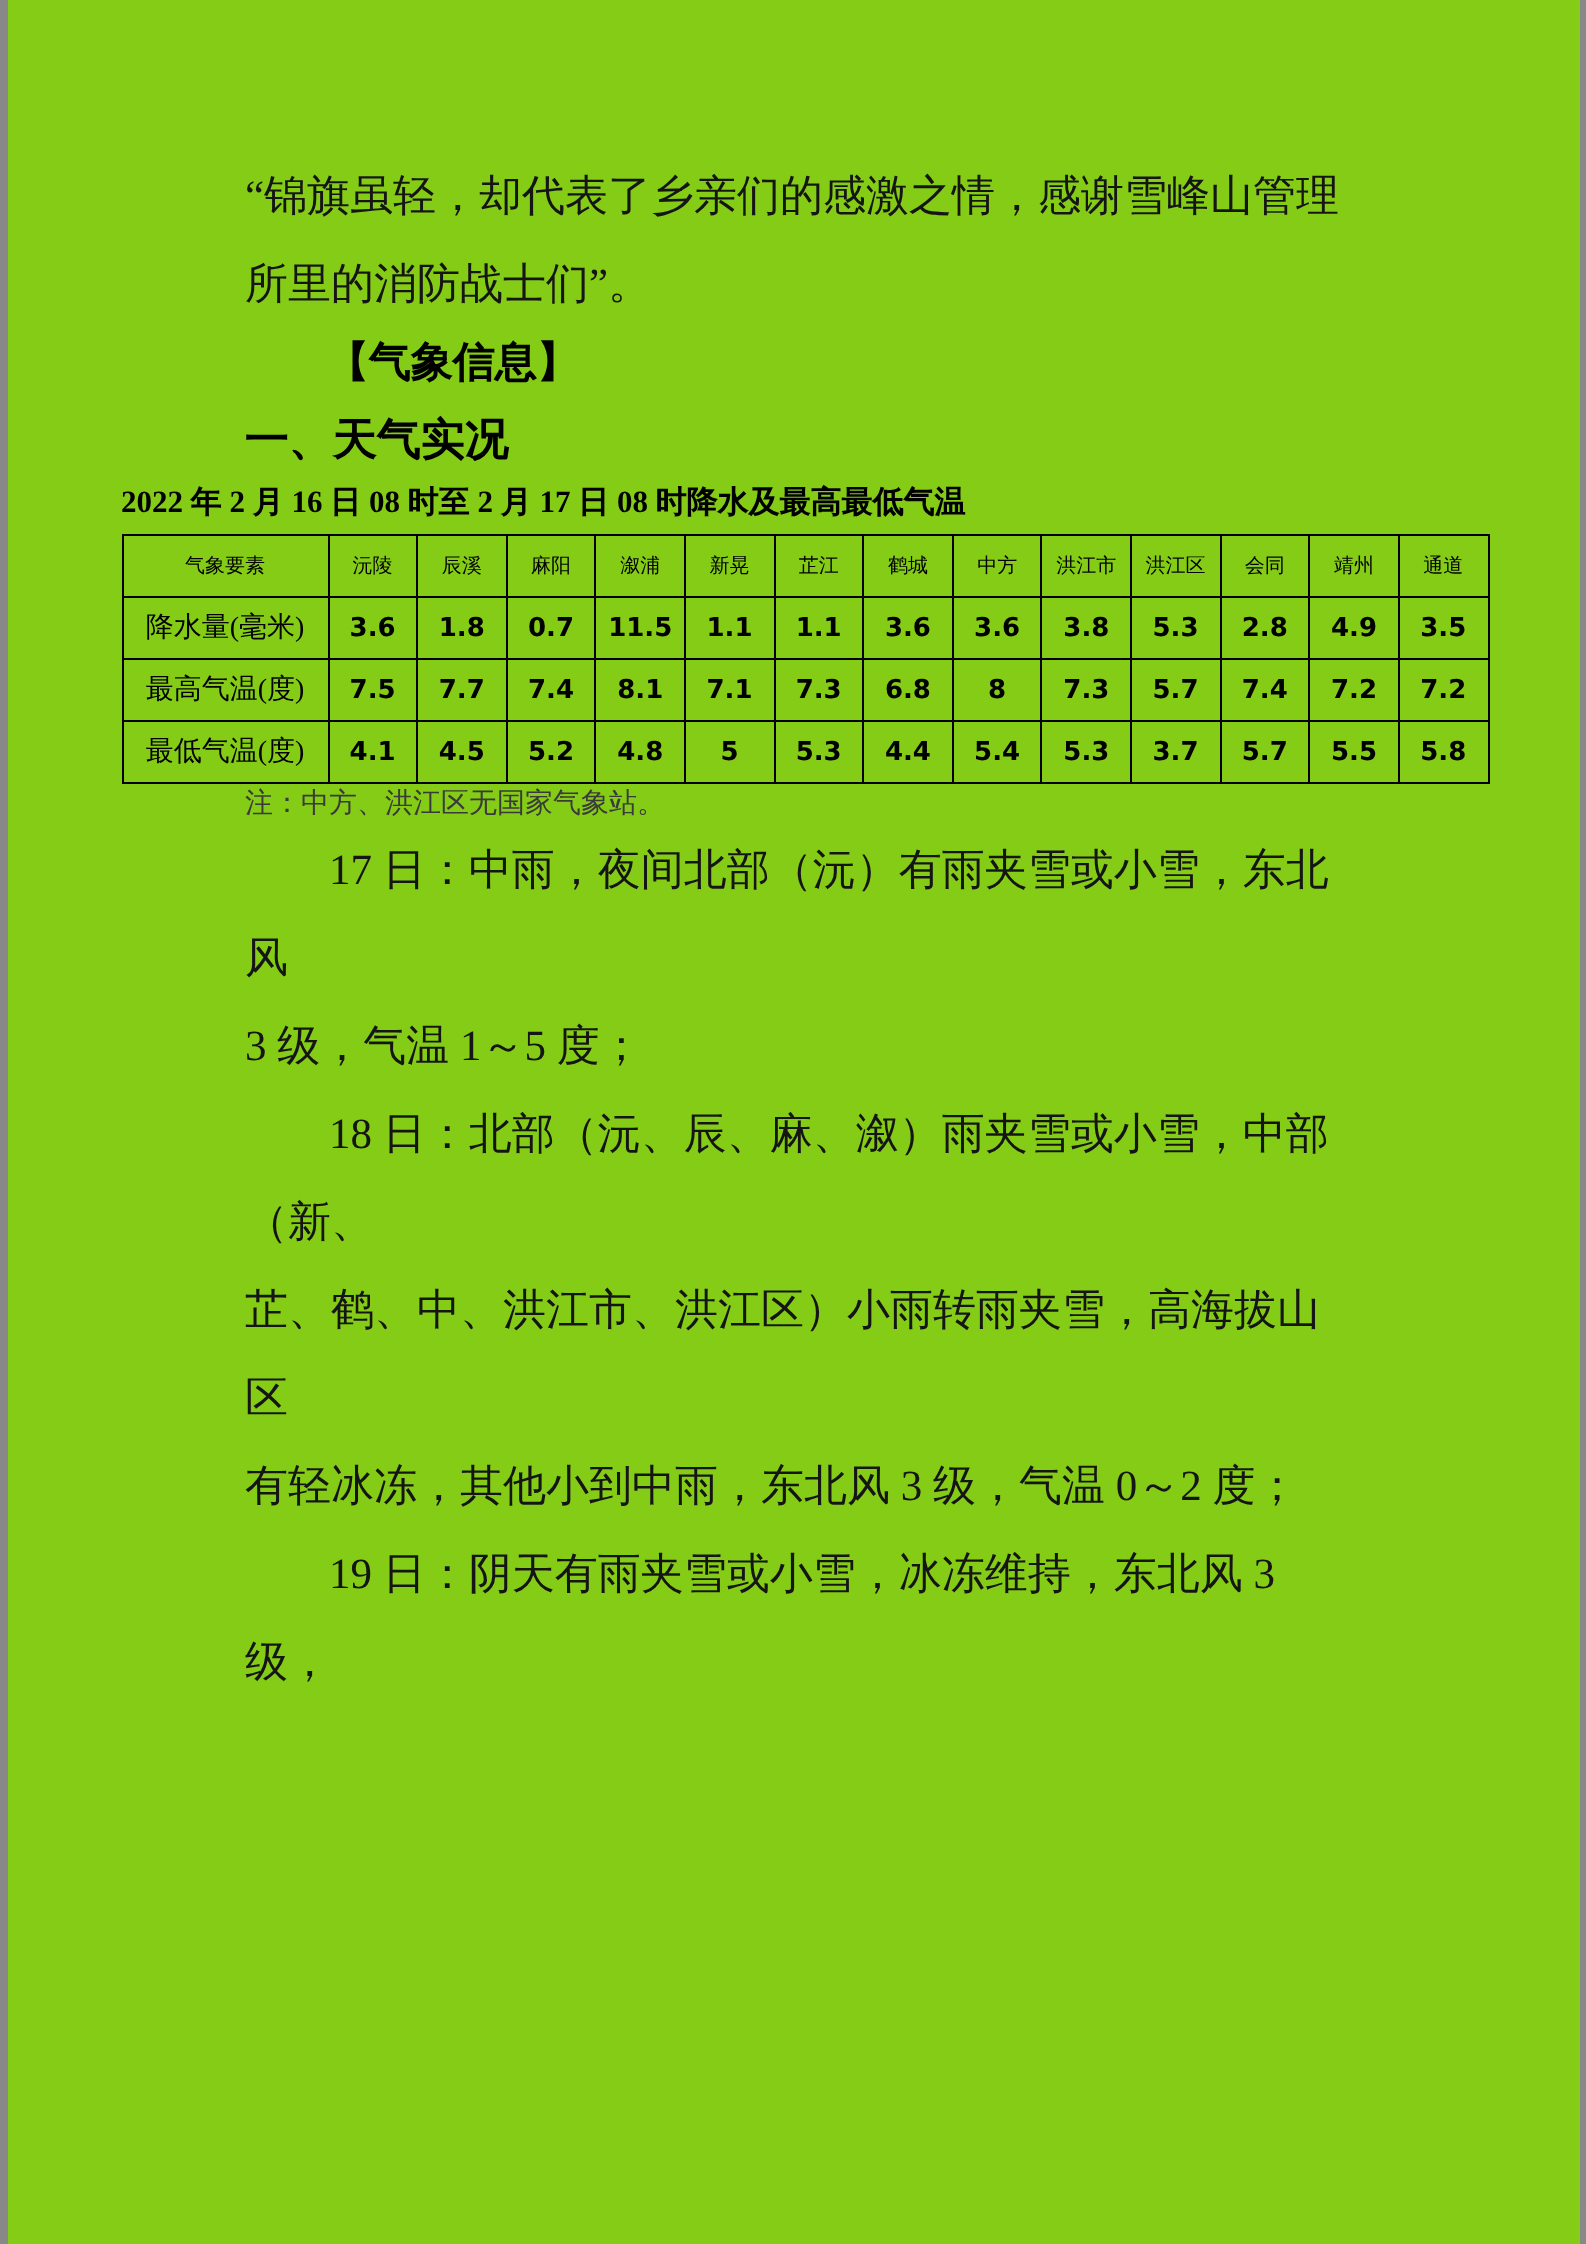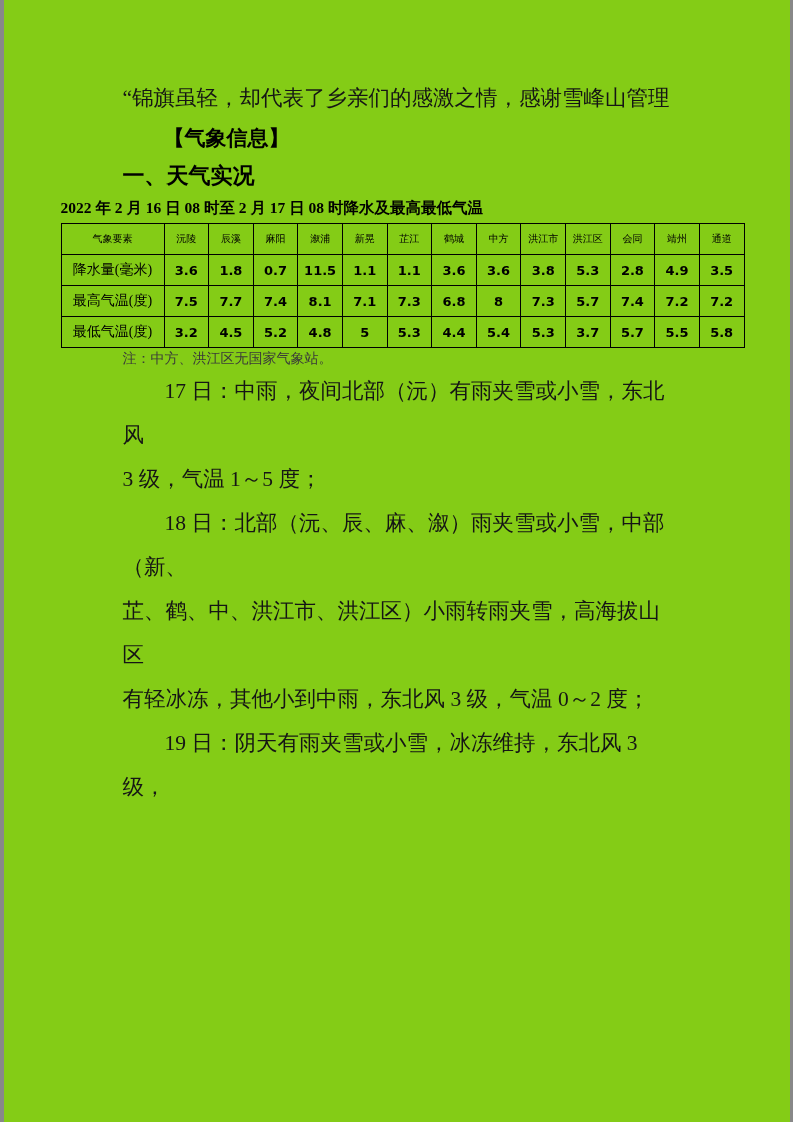--- a/index.html
+++ b/index.html
@@ -93,20 +93,21 @@
   .bold-serif { font-weight: 700; color: #000; }
 </style>
 </head>
 <body>
 
 <div class="page">
   <div class="content">
 
     <p class="body-text intro">
       <span class="line">“锦旗虽轻，却代表了乡亲们的感激之情，感谢雪峰山管理</span>
+      <span class="line">所里的消防战士们”。</span>
     </p>
 
     <p class="bracket-heading">【气象信息】</p>
 
     <h2 class="section-heading">一、天气实况</h2>
 
     <div class="table-block">
       <div class="table-title">2022 年 2 月 16 日 08 时至 2 月 17 日 08 时降水及最高最低气温</div>
       <table class="weather">
         <colgroup>
@@ -171,21 +172,21 @@
             <td class="num">6.8</td>
             <td class="num">8</td>
             <td class="num">7.3</td>
             <td class="num">5.7</td>
             <td class="num">7.4</td>
             <td class="num">7.2</td>
             <td class="num">7.2</td>
           </tr>
           <tr>
             <td class="row-label">最低气温(度)</td>
-            <td class="num">3.2</td>
+            <td class="num">4.1</td>
             <td class="num">4.5</td>
             <td class="num">5.2</td>
             <td class="num">4.8</td>
             <td class="num">5</td>
             <td class="num">5.3</td>
             <td class="num">4.4</td>
             <td class="num">5.4</td>
             <td class="num">5.3</td>
             <td class="num">3.7</td>
             <td class="num">5.7</td>

